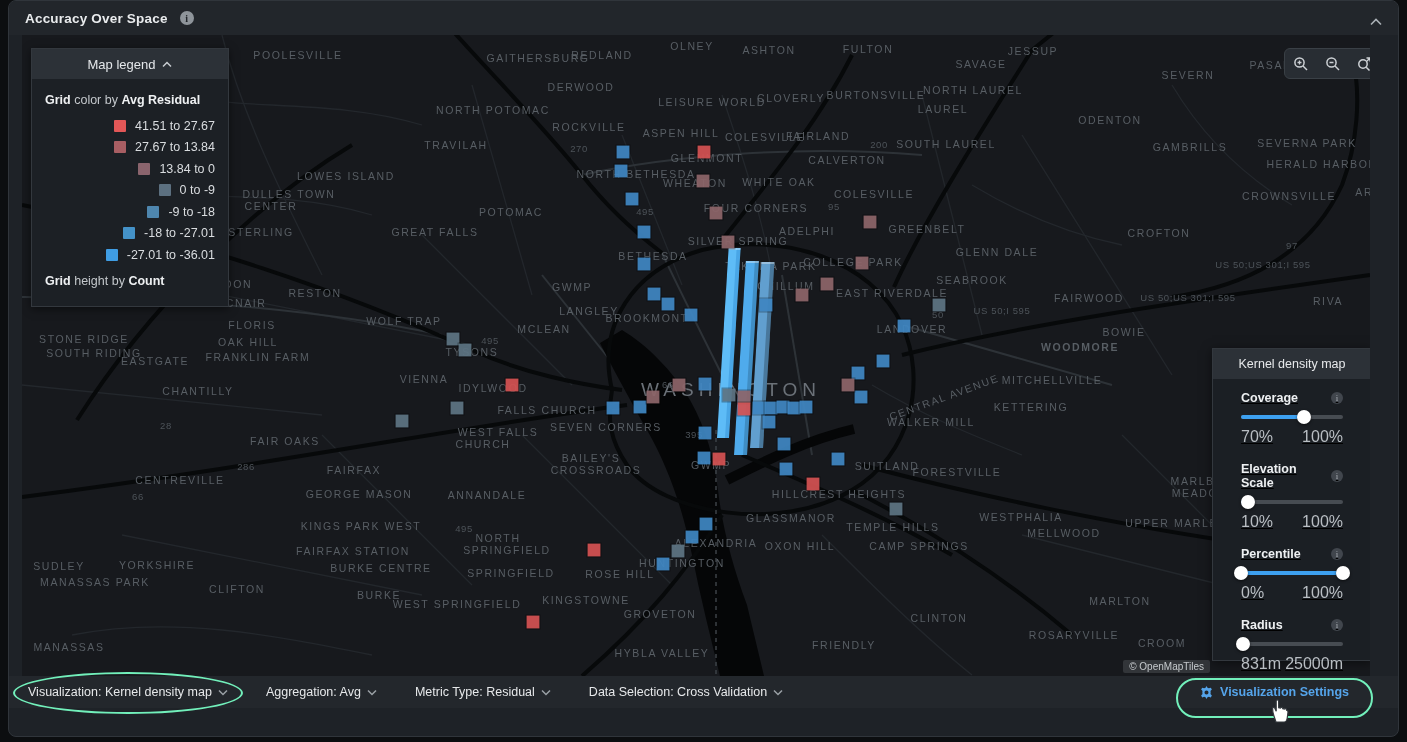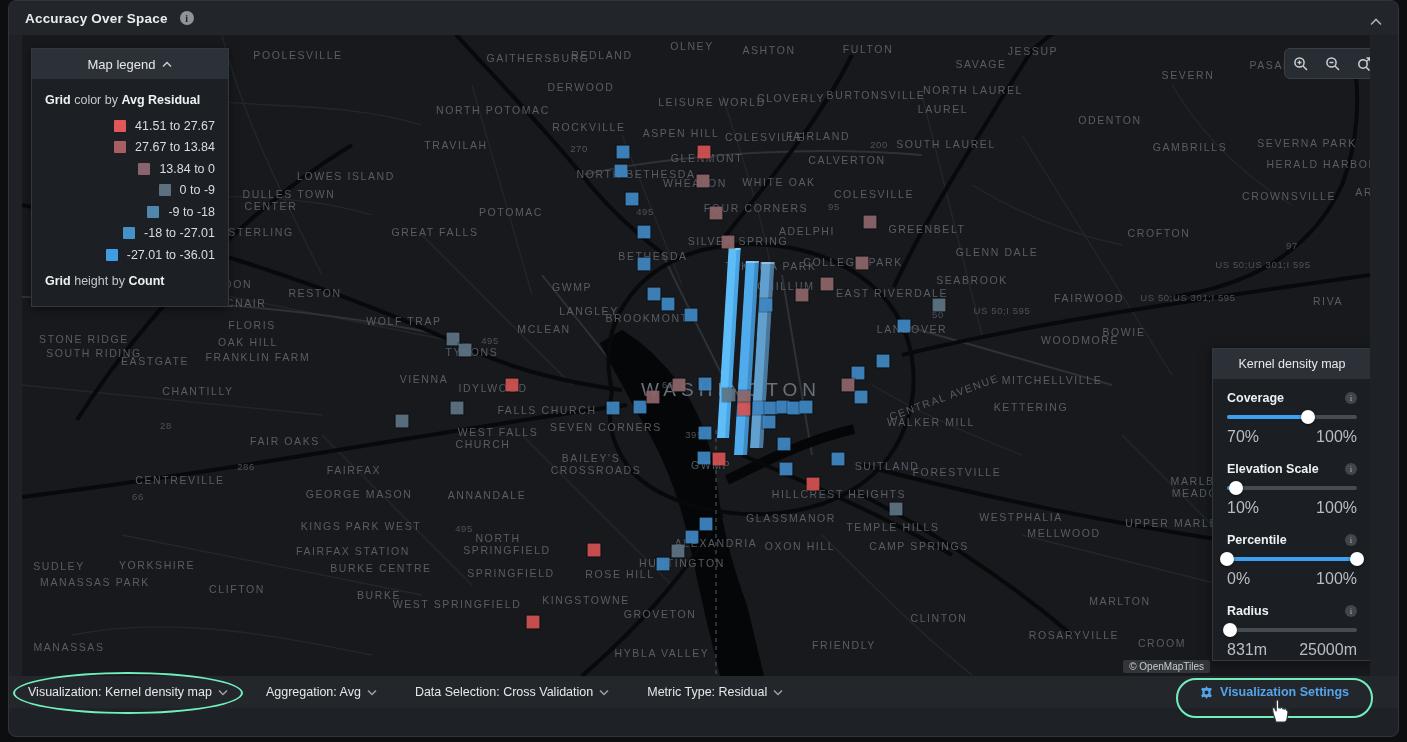--- a/index.html
+++ b/index.html
@@ -42,21 +42,21 @@
   .legend-row span { color:#d9dcdf; font-size:12.5px; }
   
   .zoomctl { position:absolute; left:1262px; top:13px; width:97px; height:31px; background:#282d33;
              border:1px solid #3a4046; border-radius:6px; display:flex; align-items:center; }
   .zoomctl .zbtn { width:32px; height:29px; display:flex; align-items:center; justify-content:center; cursor:pointer; }
   
   .density { position:absolute; left:1190px; top:313px; width:160px; height:313px; background:#1b1f24;
              border:1px solid #33383e; box-shadow:0 2px 10px rgba(0,0,0,.5); }
   .density-header { height:30px; background:#2c3137; display:flex; align-items:center; justify-content:center;
                     color:#e7e9eb; font-size:12.5px; }
-  .density-body { padding:12px 14px; }
+  .density-body { padding:12px 28px;text-decoration:underline; }
   .slider-group { margin-bottom:16px; }
   .slider-head { display:flex; align-items:center; justify-content:space-between; margin-bottom:10px; }
   .slider-label { color:#eef0f2; font-size:12.5px; font-weight:700; }
   .mini-info { width:12px; height:12px; border-radius:50%; background:#41464d; color:#a6acb2; font-size:9px;
                display:flex; align-items:center; justify-content:center; font-family:"Liberation Serif", serif; }
   .slider-track { position:relative; height:4px; background:#474c52; border-radius:2px; margin:8px 0 9px; }
   .slider-fill { position:absolute; height:4px; border-radius:2px; background:#3da0f0; top:0; }
   .slider-handle { position:absolute; width:14px; height:14px; background:#ffffff; border-radius:50%;
                    top:-5px; transform:translateX(-50%); box-shadow:0 1px 3px rgba(0,0,0,.6); cursor:pointer; }
   .slider-minmax { display:flex; justify-content:space-between; color:#b9bec3; font-size:16px; }
@@ -216,21 +216,21 @@
         <span class="map-label" style="left: 62px; top: 304px;">STONE RIDGE</span>
         <span class="map-label" style="left: 72px; top: 318px;">SOUTH RIDING</span>
         <span class="map-label" style="left: 230px; top: 290px;">FLORIS</span>
         <span class="map-label" style="left: 226px; top: 307px;">OAK HILL</span>
         <span class="map-label" style="left: 236px; top: 322px;">FRANKLIN FARM</span>
         <span class="map-label" style="left: 133px; top: 326px;">EASTGATE</span>
         <span class="map-label" style="left: 450px; top: 317px;">TYSONS</span>
         <span class="map-label" style="left: 402px; top: 344px;">VIENNA</span>
         <span class="map-label" style="left: 471px; top: 353px;">IDYLWOOD</span>
         <span class="map-label" style="left: 890px; top: 294px;">LANDOVER</span>
-        <span class="map-label" style="left: 1058px; top: 305px;">WOODMORE</span>
+        <span class="map-label" style="left: 1058px; top: 312px; font-weight: bold;">WOODMORE</span>
         <span class="map-label" style="left: 1030px; top: 345px;">MITCHELLVILLE</span>
         <span class="map-label" style="left: 176px; top: 356px;">CHANTILLY</span>
         <span class="map-label" style="left: 525px; top: 375px;">FALLS CHURCH</span>
         <span class="map-label" style="left: 584px; top: 392px;">SEVEN CORNERS</span>
         <span class="map-label" style="left: 922px; top: 362px; transform: translate(-50%, -50%) rotate(-20deg);">CENTRAL AVENUE</span>
         <span class="map-label" style="left: 1009px; top: 372px;">KETTERING</span>
         <span class="map-label" style="left: 263px; top: 406px;">FAIR OAKS</span>
         <span class="map-label" style="left: 476px; top: 397px;">WEST FALLS</span>
         <span class="map-label" style="left: 461px; top: 409px;">CHURCH</span>
         <span class="map-label" style="left: 909px; top: 387px;">WALKER MILL</span>
@@ -504,27 +504,27 @@
           </svg>
           <div class="annot-ellipse dd-ellipse"></div>
         </div>
         <div class="dropdown">
           <span>Aggregation: Avg</span>
           <svg width="10" height="7" viewBox="0 0 10 7" class="chev">
             <path d="M1 1.5 L5 5.5 L9 1.5" fill="none" stroke="#9aa0a6" stroke-width="1.5"></path>
           </svg>
         </div>
         <div class="dropdown">
-          <span>Data Selection: Cross Validation</span>
+          <span>Metric Type: Residual</span>
           <svg width="10" height="7" viewBox="0 0 10 7" class="chev">
             <path d="M1 1.5 L5 5.5 L9 1.5" fill="none" stroke="#9aa0a6" stroke-width="1.5"></path>
           </svg>
         </div>
         <div class="dropdown">
-          <span>Metric Type: Residual</span>
+          <span>Data Selection: Cross Validation</span>
           <svg width="10" height="7" viewBox="0 0 10 7" class="chev">
             <path d="M1 1.5 L5 5.5 L9 1.5" fill="none" stroke="#9aa0a6" stroke-width="1.5"></path>
           </svg>
         </div>
       </div>
     <div class="settings-btn">
       <svg width="13" height="13" viewBox="0 0 16 16">
         <path fill="#55a4ea" d="M8 0 L9.2 2.2 A6 6 0 0 1 10.9 2.9 L13.3 2 L14.6 4.3 L12.9 6.1 A6 6 0 0 1 13.1 8 A6 6 0 0 1 12.9 9.9 L14.6 11.7 L13.3 14 L10.9 13.1 A6 6 0 0 1 9.2 13.8 L8 16 L6.8 13.8 A6 6 0 0 1 5.1 13.1 L2.7 14 L1.4 11.7 L3.1 9.9 A6 6 0 0 1 2.9 8 A6 6 0 0 1 3.1 6.1 L1.4 4.3 L2.7 2 L5.1 2.9 A6 6 0 0 1 6.8 2.2 Z M8 5.5 A2.5 2.5 0 1 0 8 10.5 A2.5 2.5 0 1 0 8 5.5 Z"></path>
       </svg>
       <span>Visualization Settings</span>

